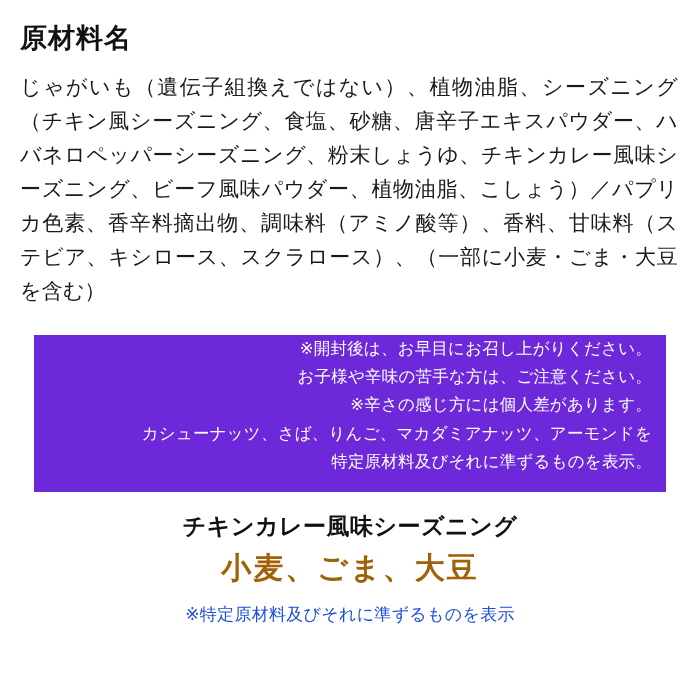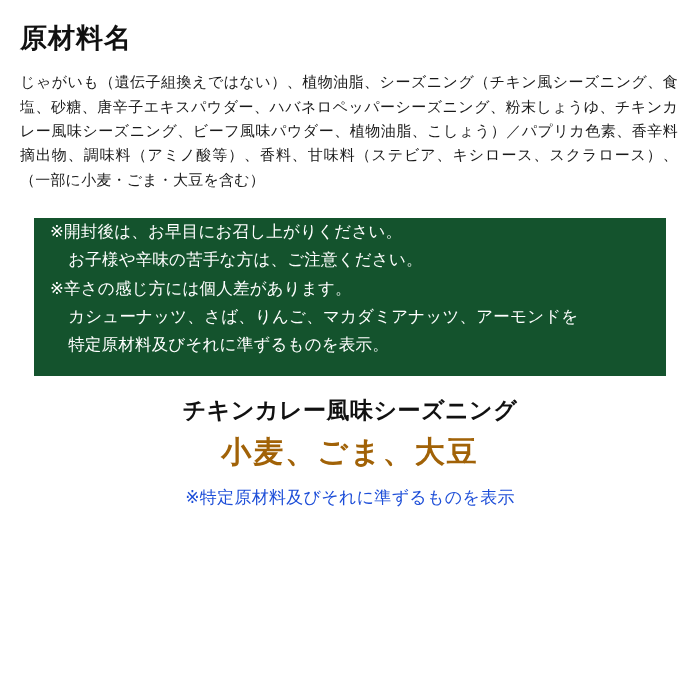--- a/index.html
+++ b/index.html
@@ -23,34 +23,35 @@
   }
   .section-title {
     font-size: 27px;
     font-weight: bold;
     letter-spacing: 1px;
     line-height: 1.2;
     margin: 0 0 10px 2px;
     color: #111111;
   }
   .ingredients {
-    font-size: 15px;
+    font-size: 21px;
     line-height: 1.62;
     text-align: justify;
     text-justify: inter-ideograph;
     letter-spacing: 0.2px;
     margin: 16px 4px 0 2px;
     color: #1a1a1a;
   }
   .notice-box {
     margin: 26px 16px 0 16px;
-    background: #14532d;
+    background: #6d28d9;
     color: #ffffff;
     padding: 0 14px 16px 16px;
     box-sizing: border-box;
+    text-align: right;
   }
   .notice-line {
     font-size: 16.5px;
     line-height: 1.72;
     letter-spacing: 0.2px;
     white-space: pre-wrap;
   }
   .notice-line.indent {
     padding-left: 1.1em;
   }

